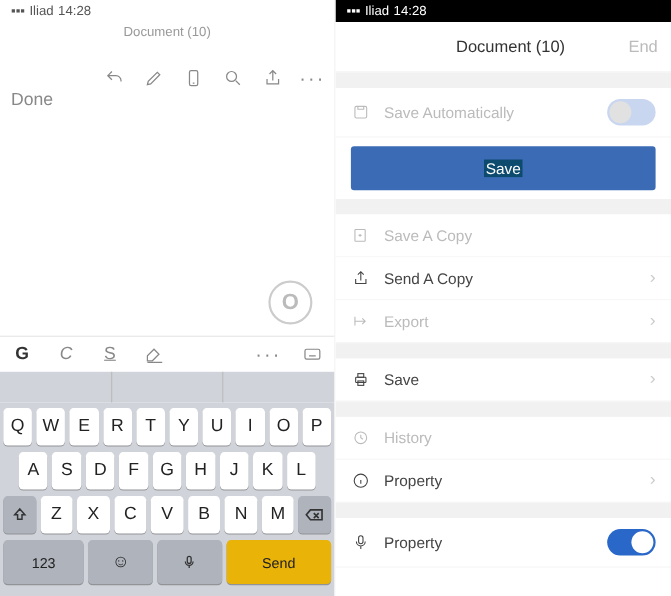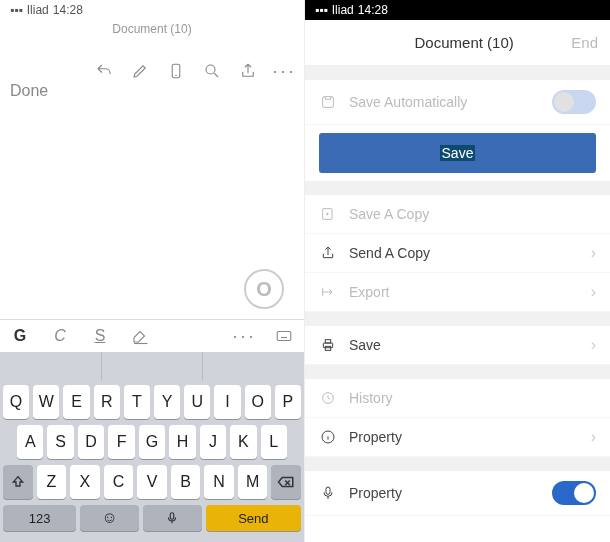--- a/index.html
+++ b/index.html
@@ -37,21 +37,21 @@
 
 
 .suggest-bar{height:28px;background:#d0d3d9;display:flex;}
 .suggest-cell{flex:1;border-right:1px solid #bbb;}
 .keyboard{background:#d0d3d9;padding:5px 3px;}
 .krow{display:flex;justify-content:center;gap:4px;margin-bottom:6px;}
 .key{background:#fff;border-radius:4px;height:34px;display:flex;align-items:center;justify-content:center;font-size:16px;color:#222;box-shadow:0 1px 0 rgba(0,0,0,0.3);}
 .key.letter{flex:1;min-width:0;}
 .key.wide{flex:1.4;}
 .key.func{background:#aeb3bc;flex:1;}
-.krow-bottom .key{height:26px;}
+.krow-bottom .key{height:40px;}
 .key.space{flex:3;font-size:13px;}
 .key.send{background:#eab308;flex:1.3;font-size:13px;}
 .key.num{background:#aeb3bc;flex:1;font-size:13px;}
 .key.emoji{background:#aeb3bc;flex:0.8;}
 .key.mic{background:#aeb3bc;flex:0.8;}
 
 
 .header-right{display:flex;align-items:center;justify-content:space-between;padding:14px 12px;background:#fff;border-bottom:1px solid #eee;}
 .header-right .title{font-size:15px;color:#333;}
 .header-right .end{font-size:15px;color:#bbb;}

